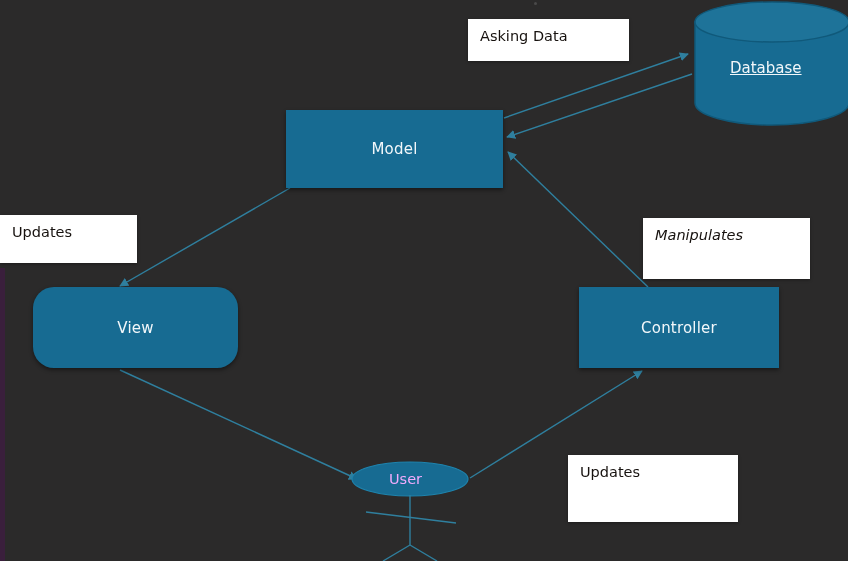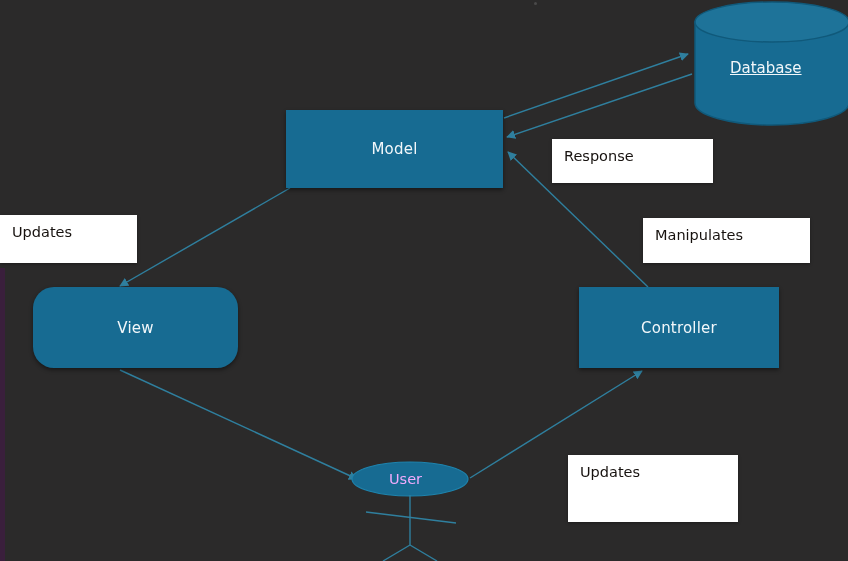--- a/index.html
+++ b/index.html
@@ -126,30 +126,30 @@
   </div>
 
   <div class="node-box" style="left:579px;top:287px;width:200px;height:81px;">
     <span>Controller</span>
   </div>
 
   <div class="cyl-label" style="left:730px;top:59px;">Database</div>
 
   <div class="actor-label" style="left:389px;top:471px;">User</div>
 
+  <div class="label-box" style="left:468px;top:19px;width:161px;height:42px;">
+    <span>Asking Data</span>
+  </div>
 
-  <div class="label-box" style="left:552px;top:139px;width:161px;height:44px;">
-    <span>Response</span>
-  </div>
 
   <div class="label-box" style="left:0px;top:215px;width:137px;height:48px;">
     <span>Updates</span>
   </div>
 
-  <div class="label-box" style="left:643px;top:218px;width:167px;height:45px;">
+  <div class="label-box" style="left:643px;top:218px;width:167px;height:61px;font-style:italic;">
     <span>Manipulates</span>
   </div>
 
 
   <div class="label-box" style="left:568px;top:455px;width:170px;height:67px;">
     <span>Updates</span>
   </div>
 
 </div>
 

